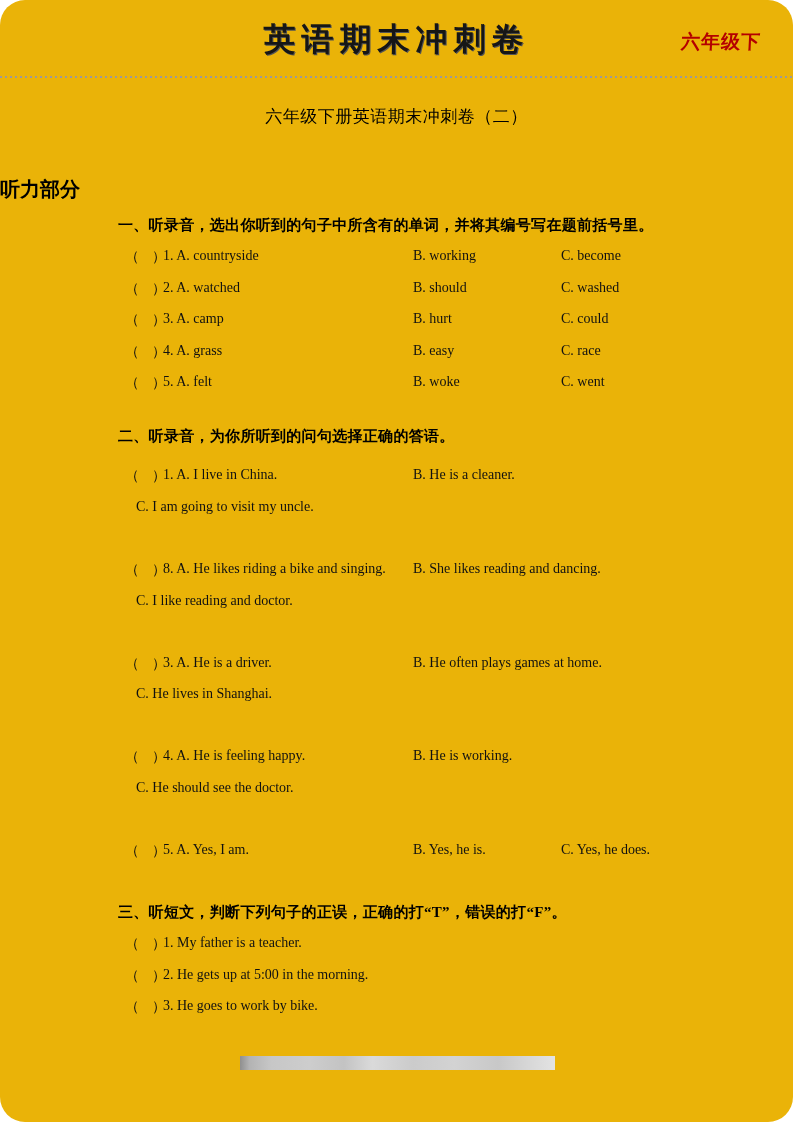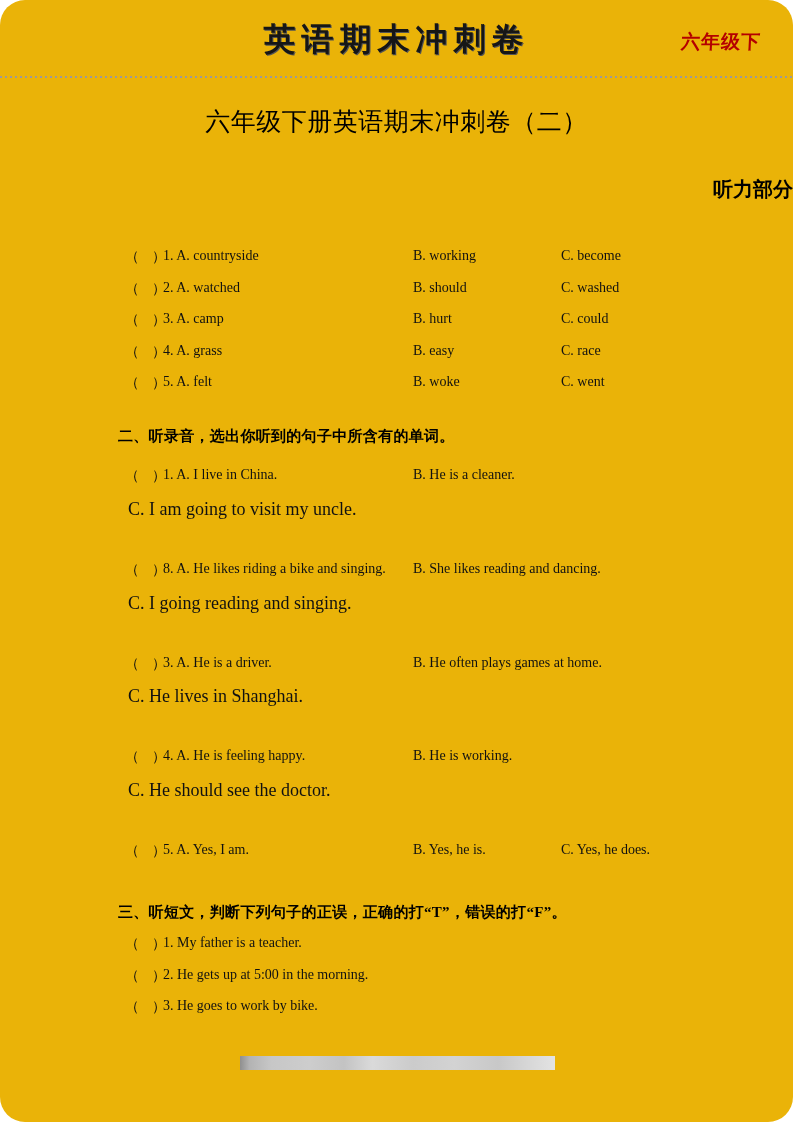--- a/index.html
+++ b/index.html
@@ -24,43 +24,43 @@
     font-size:19px;font-weight:bold;color:#b40000;
     letter-spacing:1px;
     transform:skewX(-3deg);
   }
   .dotted-line{
     position:absolute;top:76px;left:0;width:793px;height:2px;
     background:repeating-linear-gradient(90deg,#9a9a9a 0 2px,transparent 2px 5px);
   }
   .doc-title{
     position:absolute;top:105px;left:0;width:100%;
-    text-align:center;font-size:25px;letter-spacing:0.5px;color:#000;
+    text-align:center;font-size:17px;letter-spacing:0.5px;color:#000;
   }
   .part-title{
     position:absolute;top:176px;left:0;width:100%;
-    text-align:right;font-size:20px;font-weight:bold;color:#000;
+    text-align:left;font-size:20px;font-weight:bold;color:#000;
   }
   .section-heading{
     position:absolute;left:118px;
     font-size:15px;font-weight:bold;color:#000;
     letter-spacing:0.3px;white-space:nowrap;
   }
   .q-row{
     position:absolute;left:125px;height:20px;width:660px;
     font-size:14px;color:#111;white-space:nowrap;
   }
   .q-row .br-open{position:absolute;left:0;}
   .q-row .br-close{position:absolute;left:27px;}
   .q-row .a-text{position:absolute;left:38px;}
   .q-row .b-text{position:absolute;left:288px;}
   .q-row .c-text{position:absolute;left:436px;}
   .c-line{
-    position:absolute;left:128px;height:20px;width:500px;
-    font-size:18px;color:#111;white-space:nowrap;
+    position:absolute;left:136px;height:20px;width:500px;
+    font-size:14px;color:#111;white-space:nowrap;
   }
   .redaction-bar{
     position:absolute;left:240px;top:1056px;width:315px;height:14px;
     background:linear-gradient(90deg,
       #8f8f8f 0%,#b3b3b3 3%,#c7c7c7 10%,#cdcdcd 22%,
       #c3c3c3 33%,#dadada 42%,#cbcbcb 55%,#d3d3d3 68%,
       #c8c8c8 82%,#d9d9d9 93%,#e3e3e3 100%);
     filter:blur(0.6px);
   }
 </style>
@@ -69,20 +69,21 @@
 
 <div class="page">
 
   <div class="header-title">英语期末冲刺卷</div>
   <div class="grade-badge">六年级下</div>
   <div class="dotted-line"></div>
 
   <div class="doc-title">六年级下册英语期末冲刺卷（二）</div>
   <div class="part-title">听力部分</div>
 
+  <div class="section-heading" style="top:216px">一、听录音，选出你听到的句子中所含有的单词，并将其编号写在题前括号里。</div>
 
   <div class="q-row" style="top:248px">
     <span class="br-open">（</span>
     <span class="br-close">）</span>
     <span class="a-text">1. A. countryside</span>
     <span class="b-text">B. working</span>
     <span class="c-text">C. become</span>
   </div>
   <div class="q-row" style="top:280px">
     <span class="br-open">（</span>
@@ -106,37 +107,37 @@
     <span class="c-text">C. race</span>
   </div>
   <div class="q-row" style="top:374px">
     <span class="br-open">（</span>
     <span class="br-close">）</span>
     <span class="a-text">5. A. felt</span>
     <span class="b-text">B. woke</span>
     <span class="c-text">C. went</span>
   </div>
 
-  <div class="section-heading" style="top:427px">二、听录音，选出你听到的句子中所含有的单词。</div>
+  <div class="section-heading" style="top:427px">二、听录音，为你所听到的问句选择正确的答语。</div>
 
   <div class="q-row" style="top:467px">
     <span class="br-open">（</span>
     <span class="br-close">）</span>
     <span class="a-text">1. A. I live in China.</span>
     <span class="b-text">B. He is a cleaner.</span>
   </div>
   <div class="c-line" style="top:499px">C. I am going to visit my uncle.</div>
 
   <div class="q-row" style="top:561px">
     <span class="br-open">（</span>
     <span class="br-close">）</span>
     <span class="a-text">8. A. He likes riding a bike and singing.</span>
     <span class="b-text">B. She likes reading and dancing.</span>
   </div>
-  <div class="c-line" style="top:593px">C. I going reading and singing.</div>
+  <div class="c-line" style="top:593px">C. I like reading and doctor.</div>
 
   <div class="q-row" style="top:655px">
     <span class="br-open">（</span>
     <span class="br-close">）</span>
     <span class="a-text">3. A. He is a driver.</span>
     <span class="b-text">B. He often plays games at home.</span>
   </div>
   <div class="c-line" style="top:686px">C. He lives in Shanghai.</div>
 
   <div class="q-row" style="top:748px">

